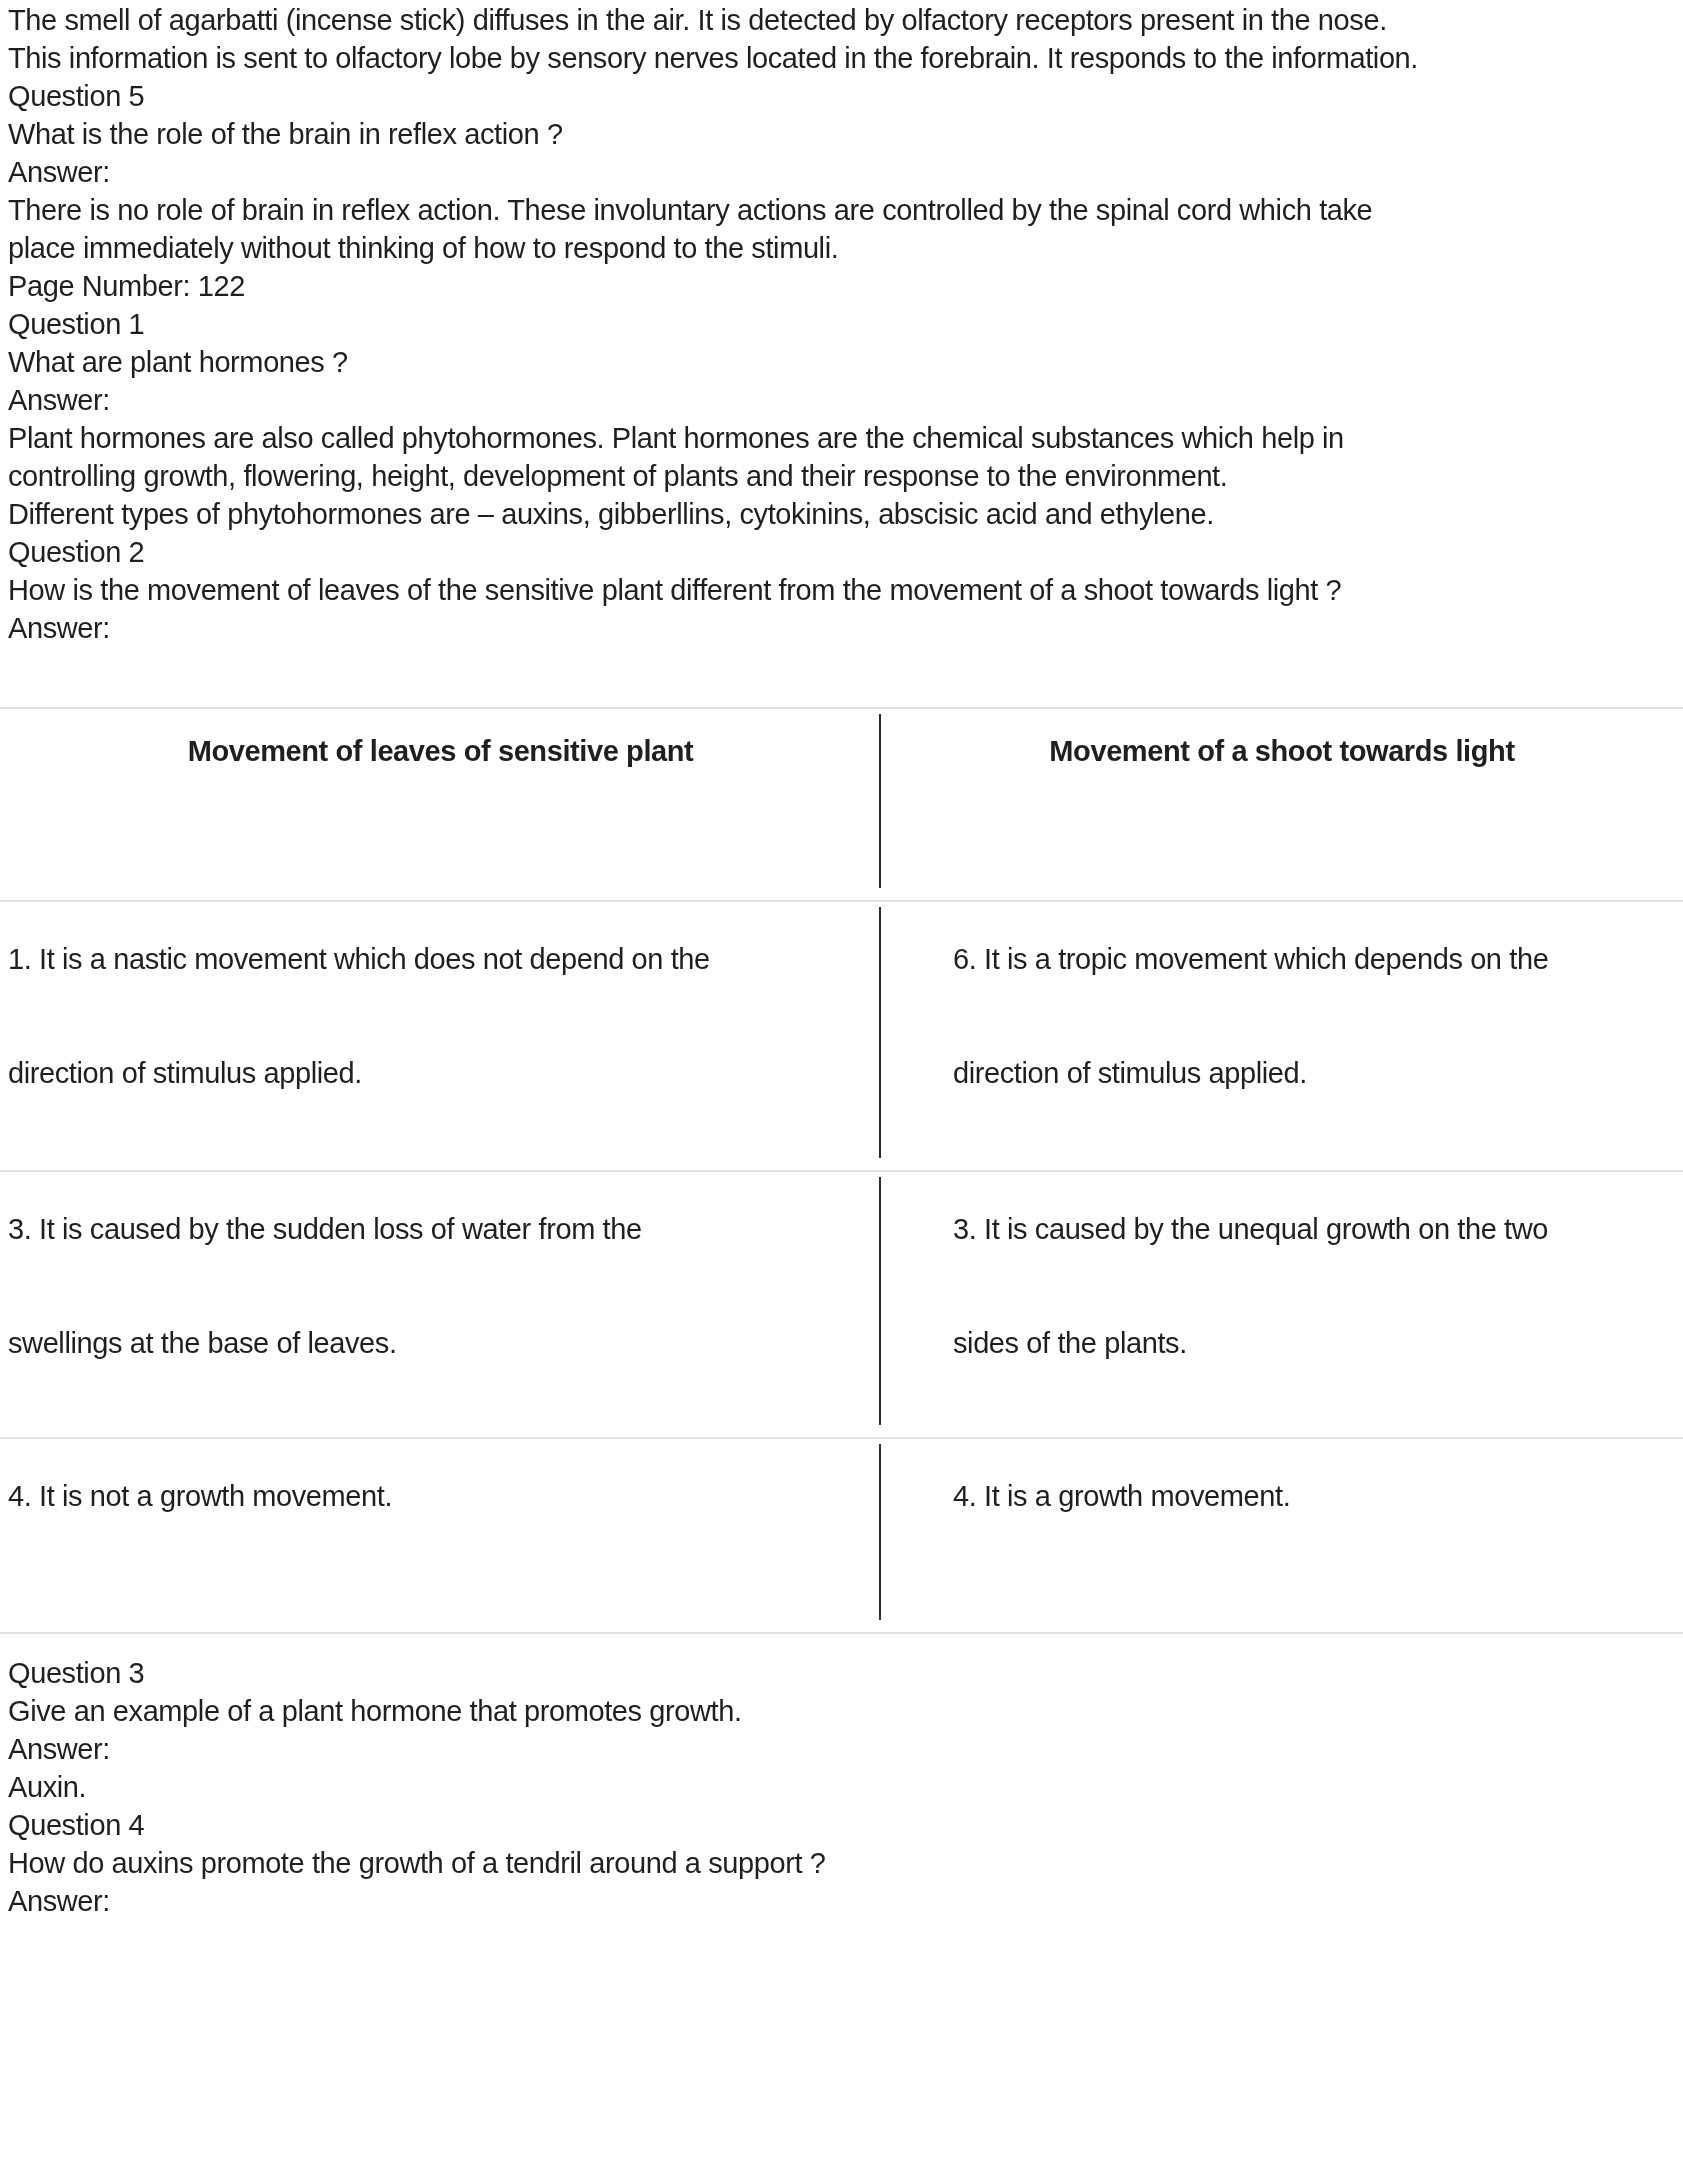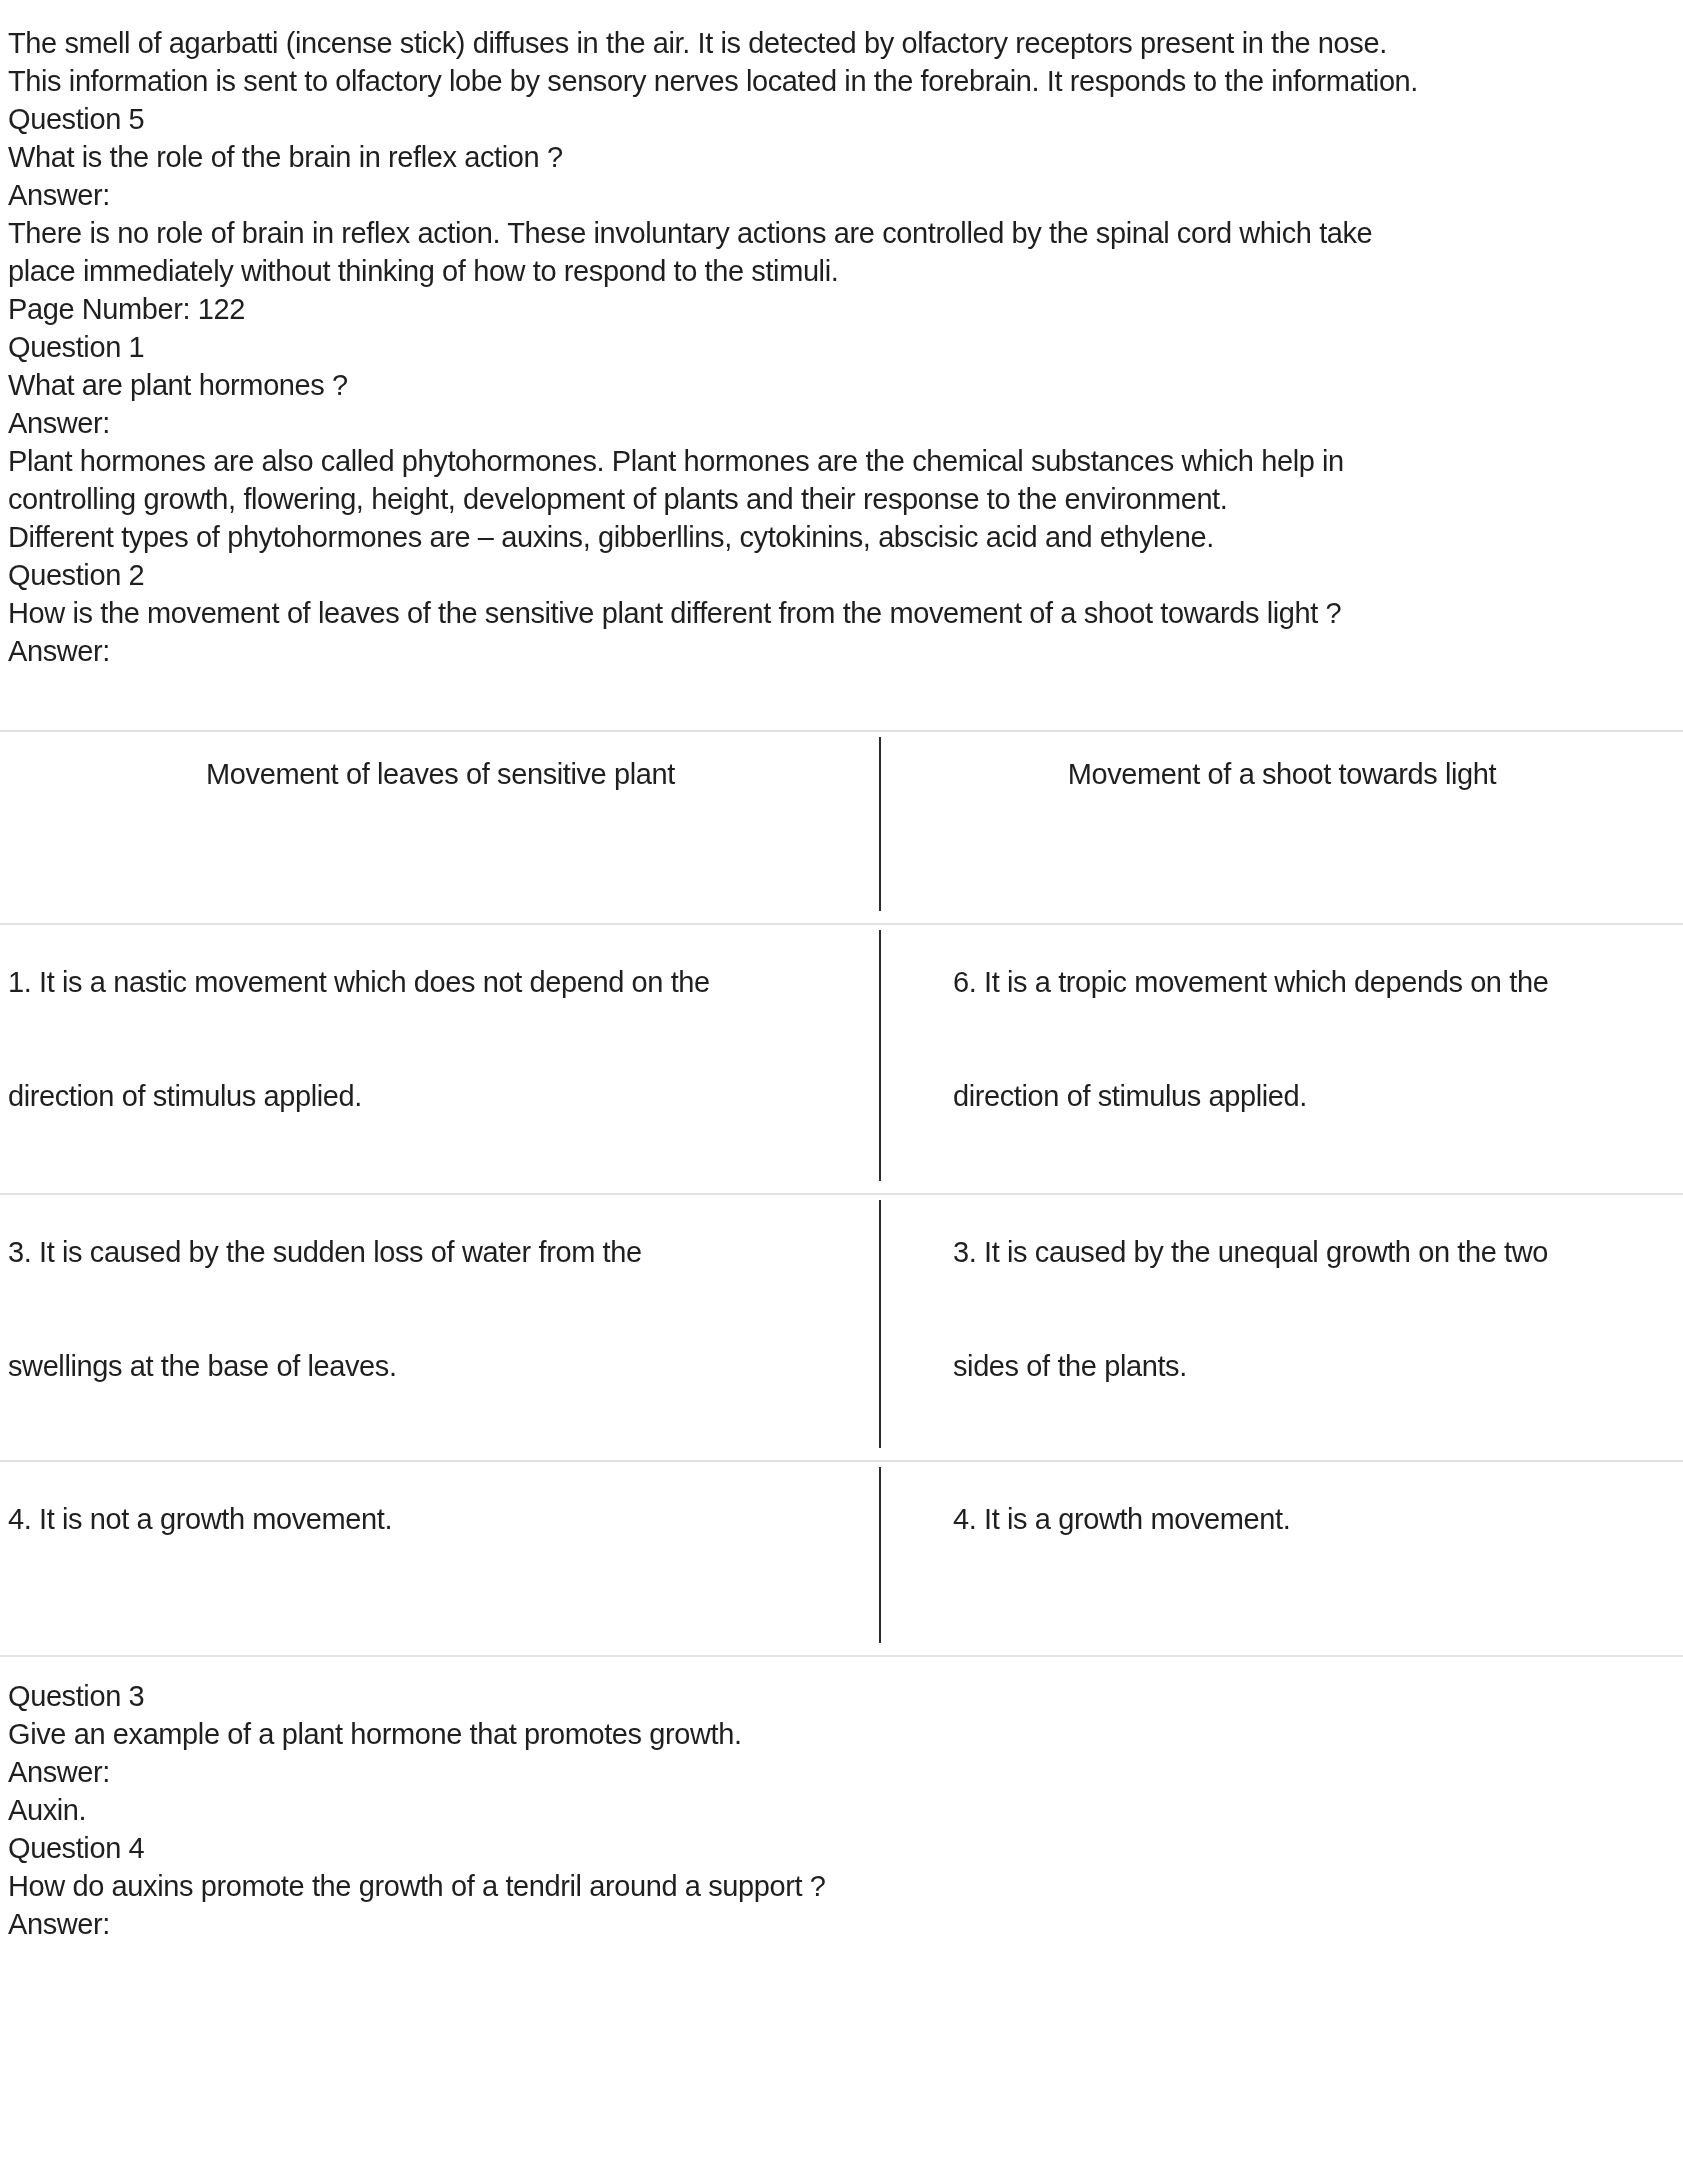--- a/index.html
+++ b/index.html
@@ -3,21 +3,21 @@
 <meta charset="utf-8">
 <style>
   * { margin: 0; padding: 0; box-sizing: border-box; }
   html, body {
     width: 1683px; height: 2178px;
     background: #ffffff;
     font-family: "Liberation Sans", "DejaVu Sans", sans-serif;
     color: #1f1f1f;
     overflow: hidden;
   }
-  .doc { padding-top: 24px; }
+  .doc { padding-top: 1px; }
   .line {
     font-size: 29px;
     line-height: 38px;
     padding-left: 8px;
     white-space: nowrap;
     letter-spacing: -0.4px;
   }
   .bold { font-weight: 400; }
 
   .qtable { margin-top: 60px; }
@@ -29,21 +29,21 @@
   .trow.last { border-bottom: 2px solid #e2e2e2; }
   .vline {
     position: absolute;
     left: 879px;
     top: 5px;
     bottom: 12px;
     width: 2px;
     background: #2b2b2b;
   }
   .th {
-    font-weight: 400;
+    font-weight: 700;
     font-size: 29px;
     line-height: 84px;
     text-align: center;
     letter-spacing: -0.4px;
     white-space: nowrap;
   }
   .th.left { width: 881px; }
   .th.right { flex: 1; }
   .td {
     font-size: 29px;

